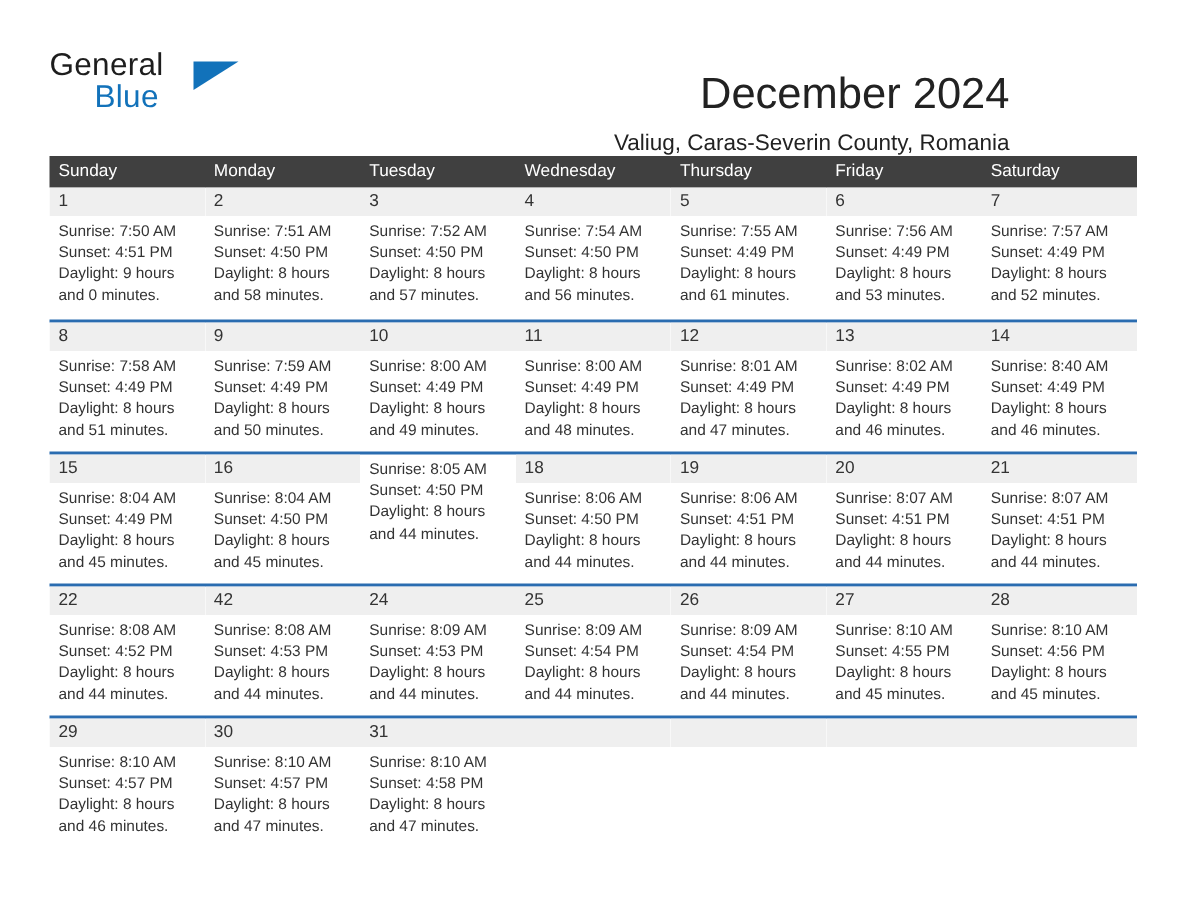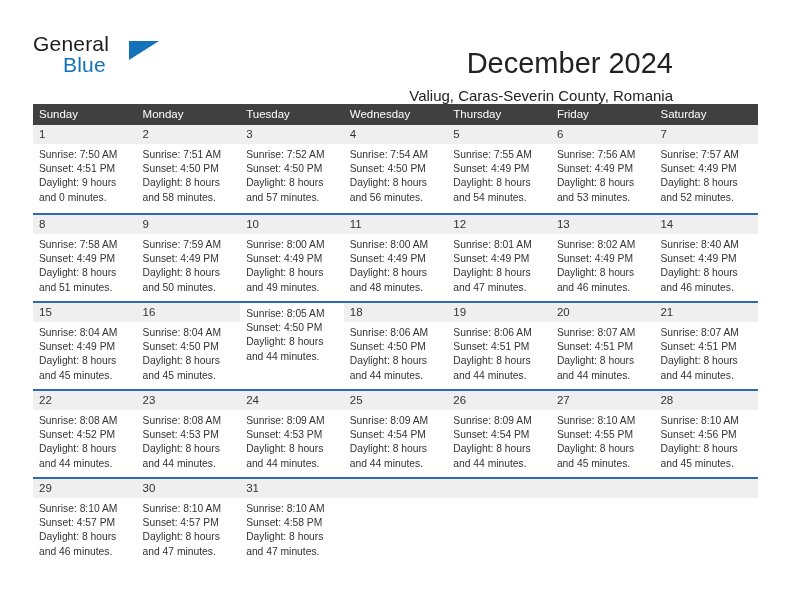--- a/index.html
+++ b/index.html
@@ -211,21 +211,21 @@
               <div>Daylight: 8 hours</div>
               <div>and 56 minutes.</div>
             </div>
           </div>
           <div class="day">
             <div class="day-numbar">5</div>
             <div class="day-info">
               <div>Sunrise: 7:55 AM</div>
               <div>Sunset: 4:49 PM</div>
               <div>Daylight: 8 hours</div>
-              <div>and 54 minutes.</div>
+              <div>and 61 minutes.</div>
             </div>
           </div>
           <div class="day">
             <div class="day-numbar">6</div>
             <div class="day-info">
               <div>Sunrise: 7:56 AM</div>
               <div>Sunset: 4:49 PM</div>
               <div>Daylight: 8 hours</div>
               <div>and 53 minutes.</div>
             </div>
@@ -373,21 +373,21 @@
           <div class="day">
             <div class="day-numbar">22</div>
             <div class="day-info">
               <div>Sunrise: 8:08 AM</div>
               <div>Sunset: 4:52 PM</div>
               <div>Daylight: 8 hours</div>
               <div>and 44 minutes.</div>
             </div>
           </div>
           <div class="day">
-            <div class="day-numbar">23</div>
+            <div class="day-numbar">42</div>
             <div class="day-info">
               <div>Sunrise: 8:08 AM</div>
               <div>Sunset: 4:53 PM</div>
               <div>Daylight: 8 hours</div>
               <div>and 44 minutes.</div>
             </div>
           </div>
           <div class="day">
             <div class="day-numbar">24</div>
             <div class="day-info">

